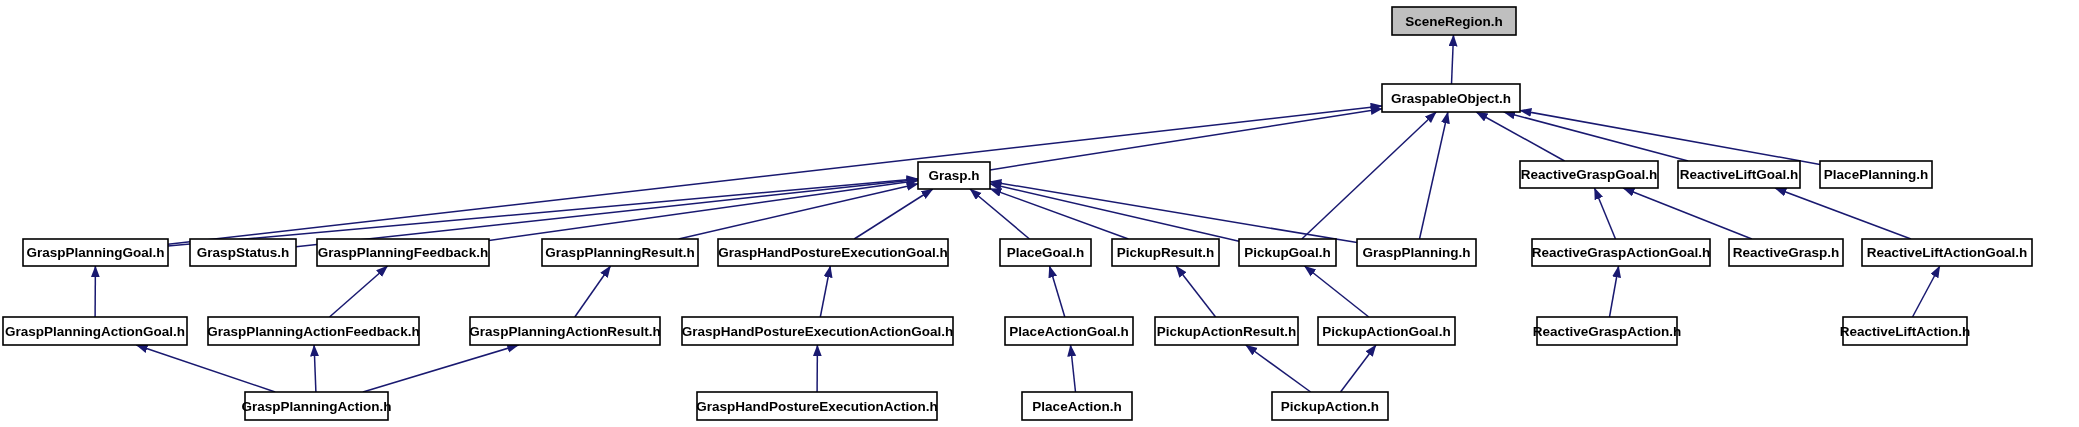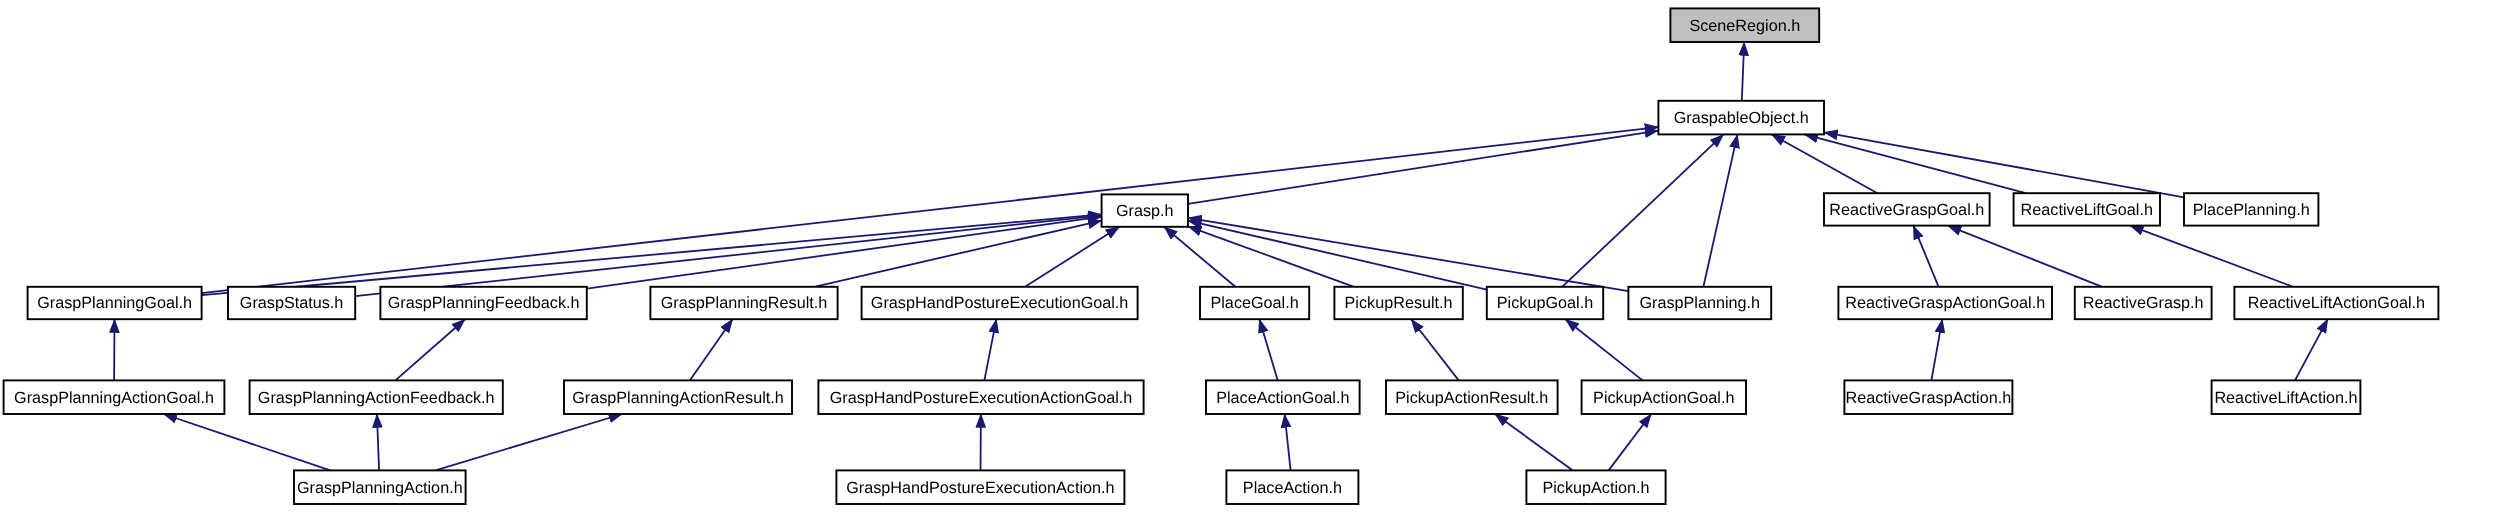--- a/index.html
+++ b/index.html
@@ -6,20 +6,21 @@
     margin: 0;
     padding: 0;
     background: #ffffff;
   }
   #graph-wrap {
     position: relative;
     width: 2079px;
     height: 427px;
     background: #ffffff;
     font-family: "Liberation Sans", sans-serif;
+    font-weight: bold;
   }
   svg text {
     font-family: "Liberation Sans", sans-serif;
     font-size: 13.5px;
     fill: #000000;
   }
   svg .node-rect {
     stroke: #000000;
     stroke-width: 1.6;
   }

